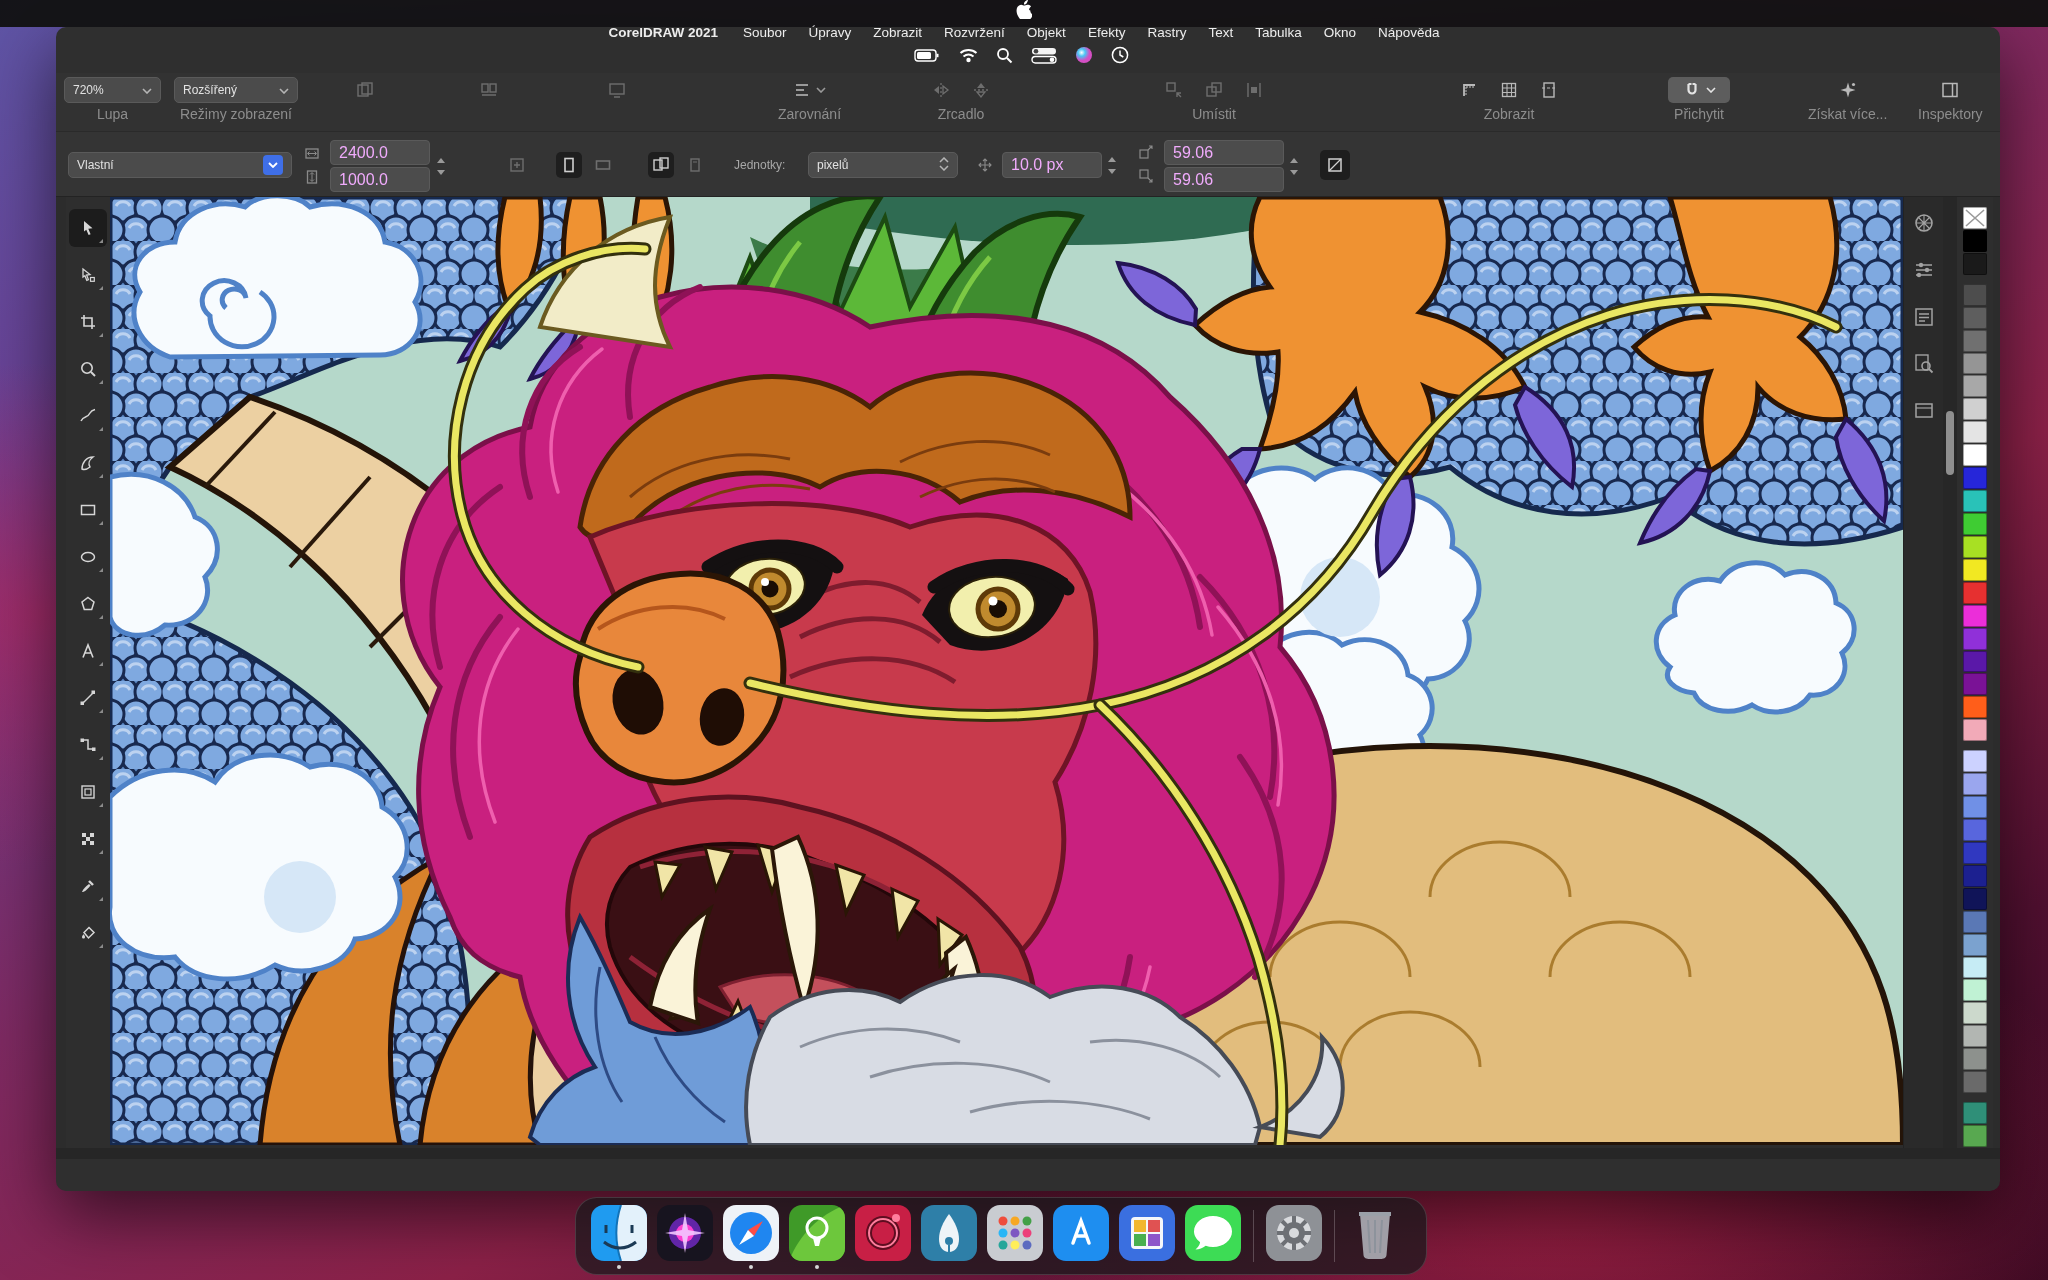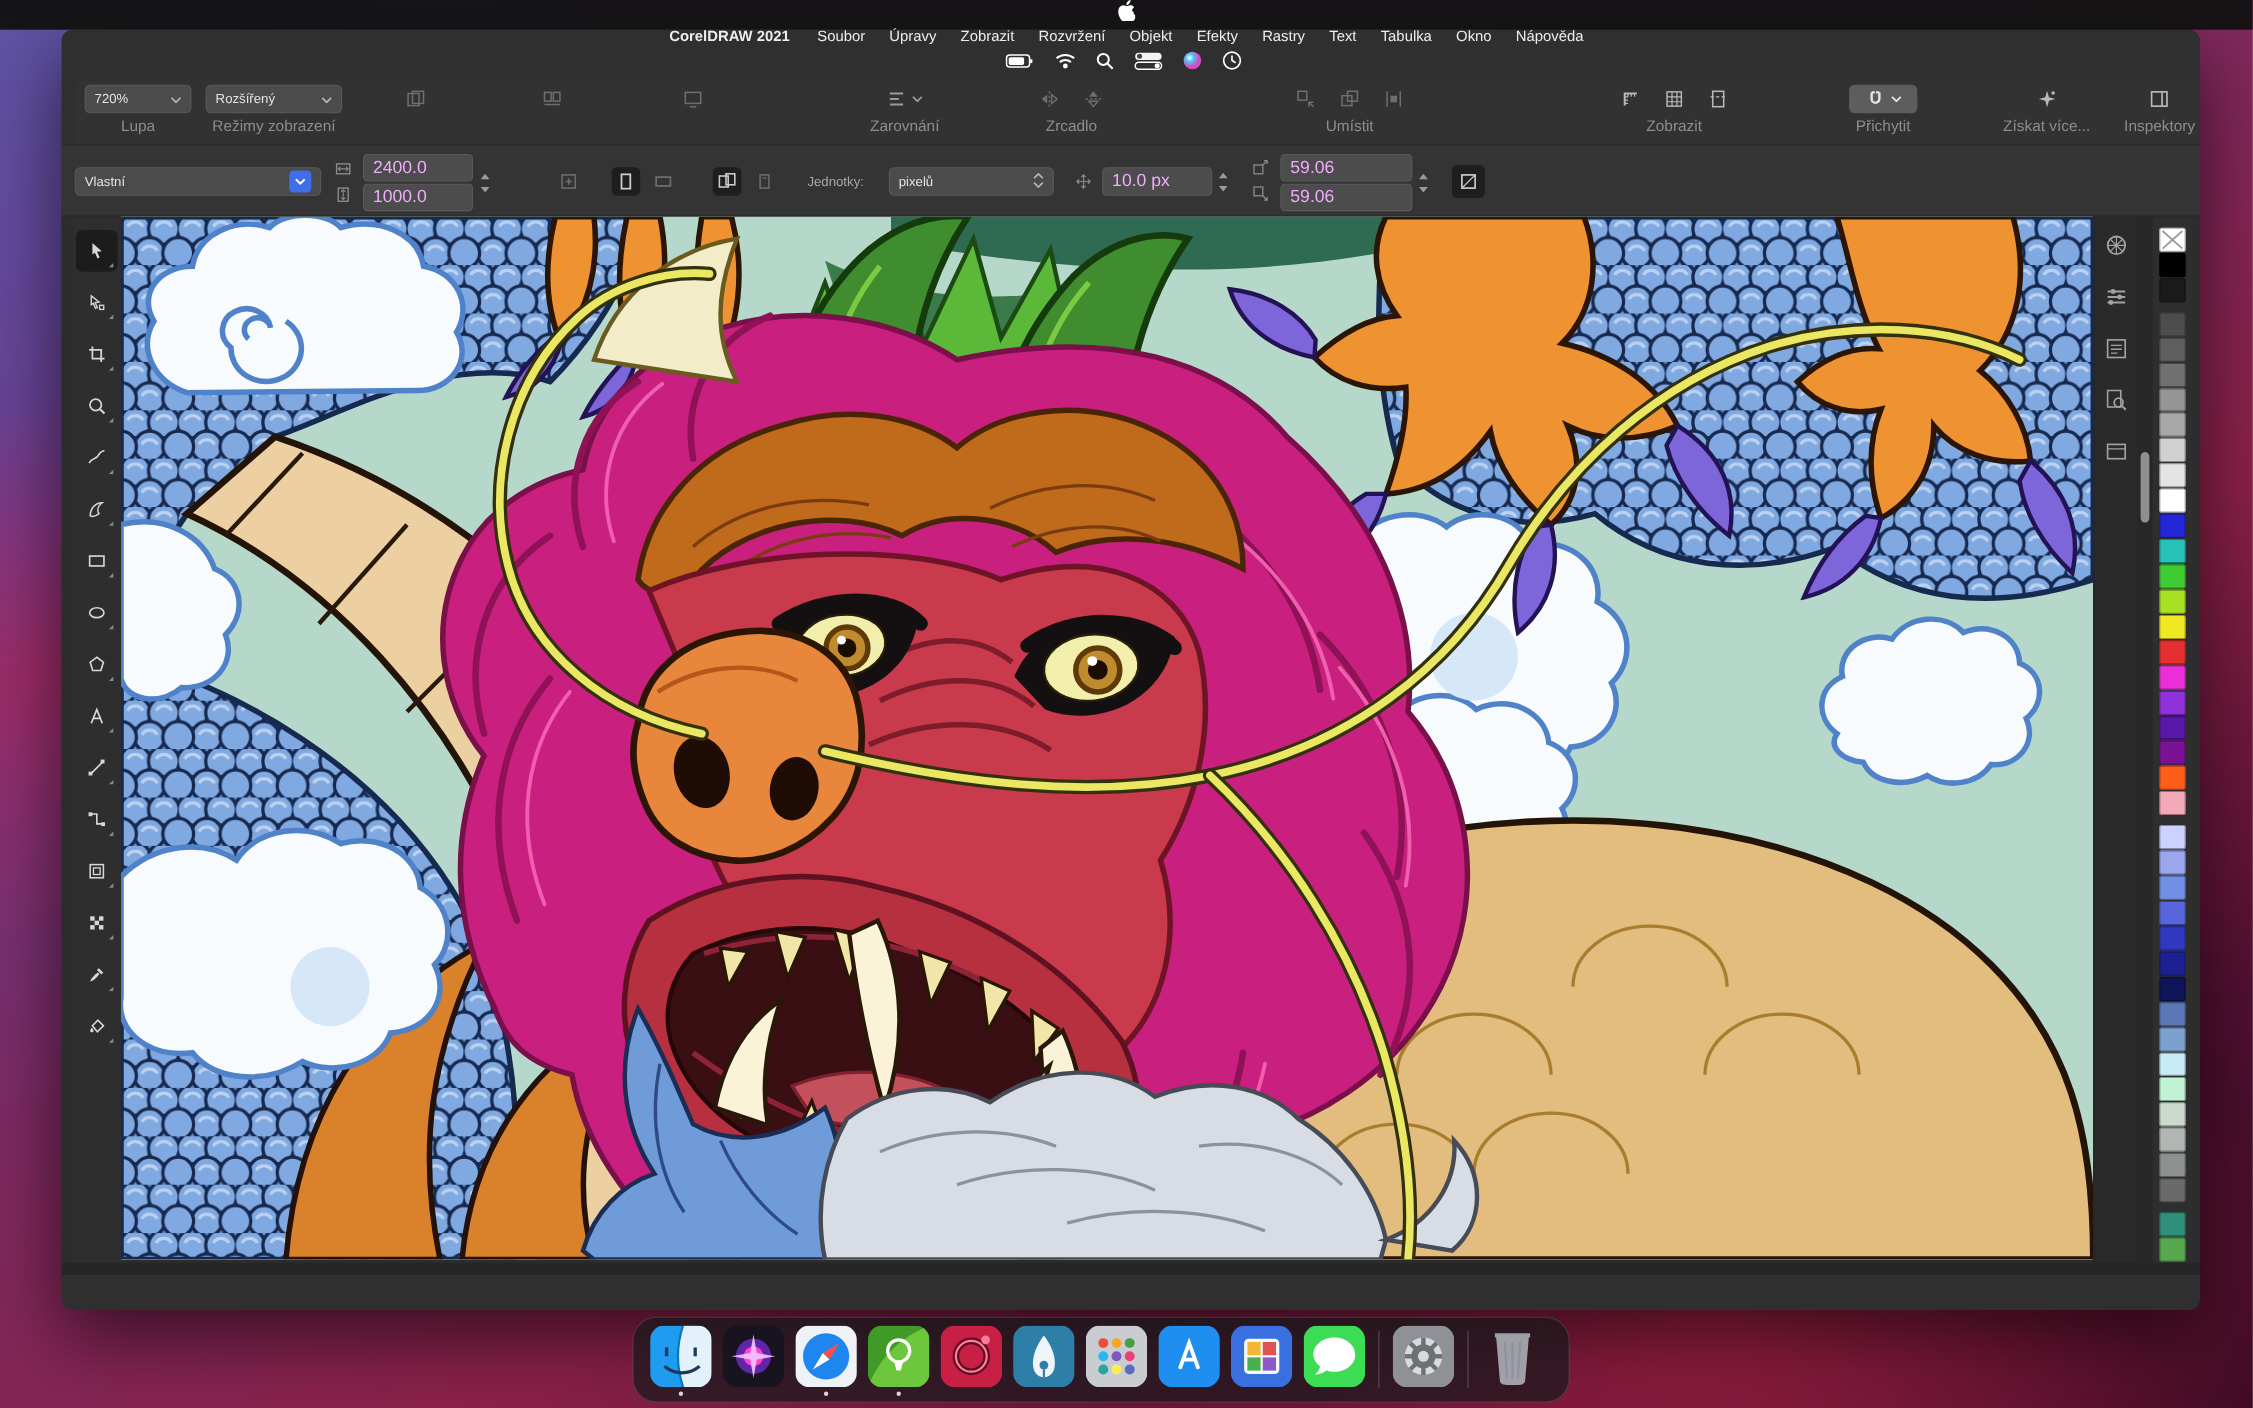--- a/index.html
+++ b/index.html
@@ -29,21 +29,21 @@
   .lights { position:absolute; left:12px; top:16px; display:flex; gap:8px; }
   .light { width:13px; height:13px; border-radius:50%; }
   .light.red{ background:#ff5f57; } .light.yellow{ background:#febc2e; } .light.green{ background:#28c840; }
   .wtitle { position:absolute; left:0; right:0; top:0; height:46px; display:flex; align-items:center; justify-content:center;
     gap:7px; color:#b9b9b9; font-size:13px; font-weight:bold; }
   .docicon { width:16px; height:18px; border-radius:3px; background:linear-gradient(135deg,#8ecb3a,#3f8f23);
     position:relative; box-shadow:inset 0 0 0 1px rgba(255,255,255,.25); }
   .docicon:after { content:""; position:absolute; left:4px; top:4px; width:8px; height:8px; border-radius:50%;
     border:1.5px solid #eaf6d8; }
   
-  .toolbar { position:absolute; left:13px; top:46px; width:100%; height:58px; background:#323232; }
+  .toolbar { position:absolute; left:0; top:46px; width:100%; height:58px; background:#323232; }
   .tgroup { position:absolute; top:3px; display:flex; flex-direction:column; align-items:center; }
   .tcontrols { height:28px; display:flex; align-items:center; gap:14px; }
   .tlabel { margin-top:2px; font-size:14px; color:#8d8d8d; white-space:nowrap; }
   .dd { height:26px; background:#4b4b4b; border:1px solid #5a5a5a; border-radius:5px; color:#e2e2e2; font-size:12px;
     display:flex; align-items:center; padding:0 8px; gap:8px; }
   .dd .chev { margin-left:auto; }
   .ib { width:26px; height:26px; display:flex; align-items:center; justify-content:center; border-radius:5px; color:#b9b9b9; }
   .ib.dim { color:#6e6e6e; }
   .ib.pressed { background:#1e1e1e; color:#cfcfcf; }
   .ib.hl { background:#5d5d5d; color:#e8e8e8; }

